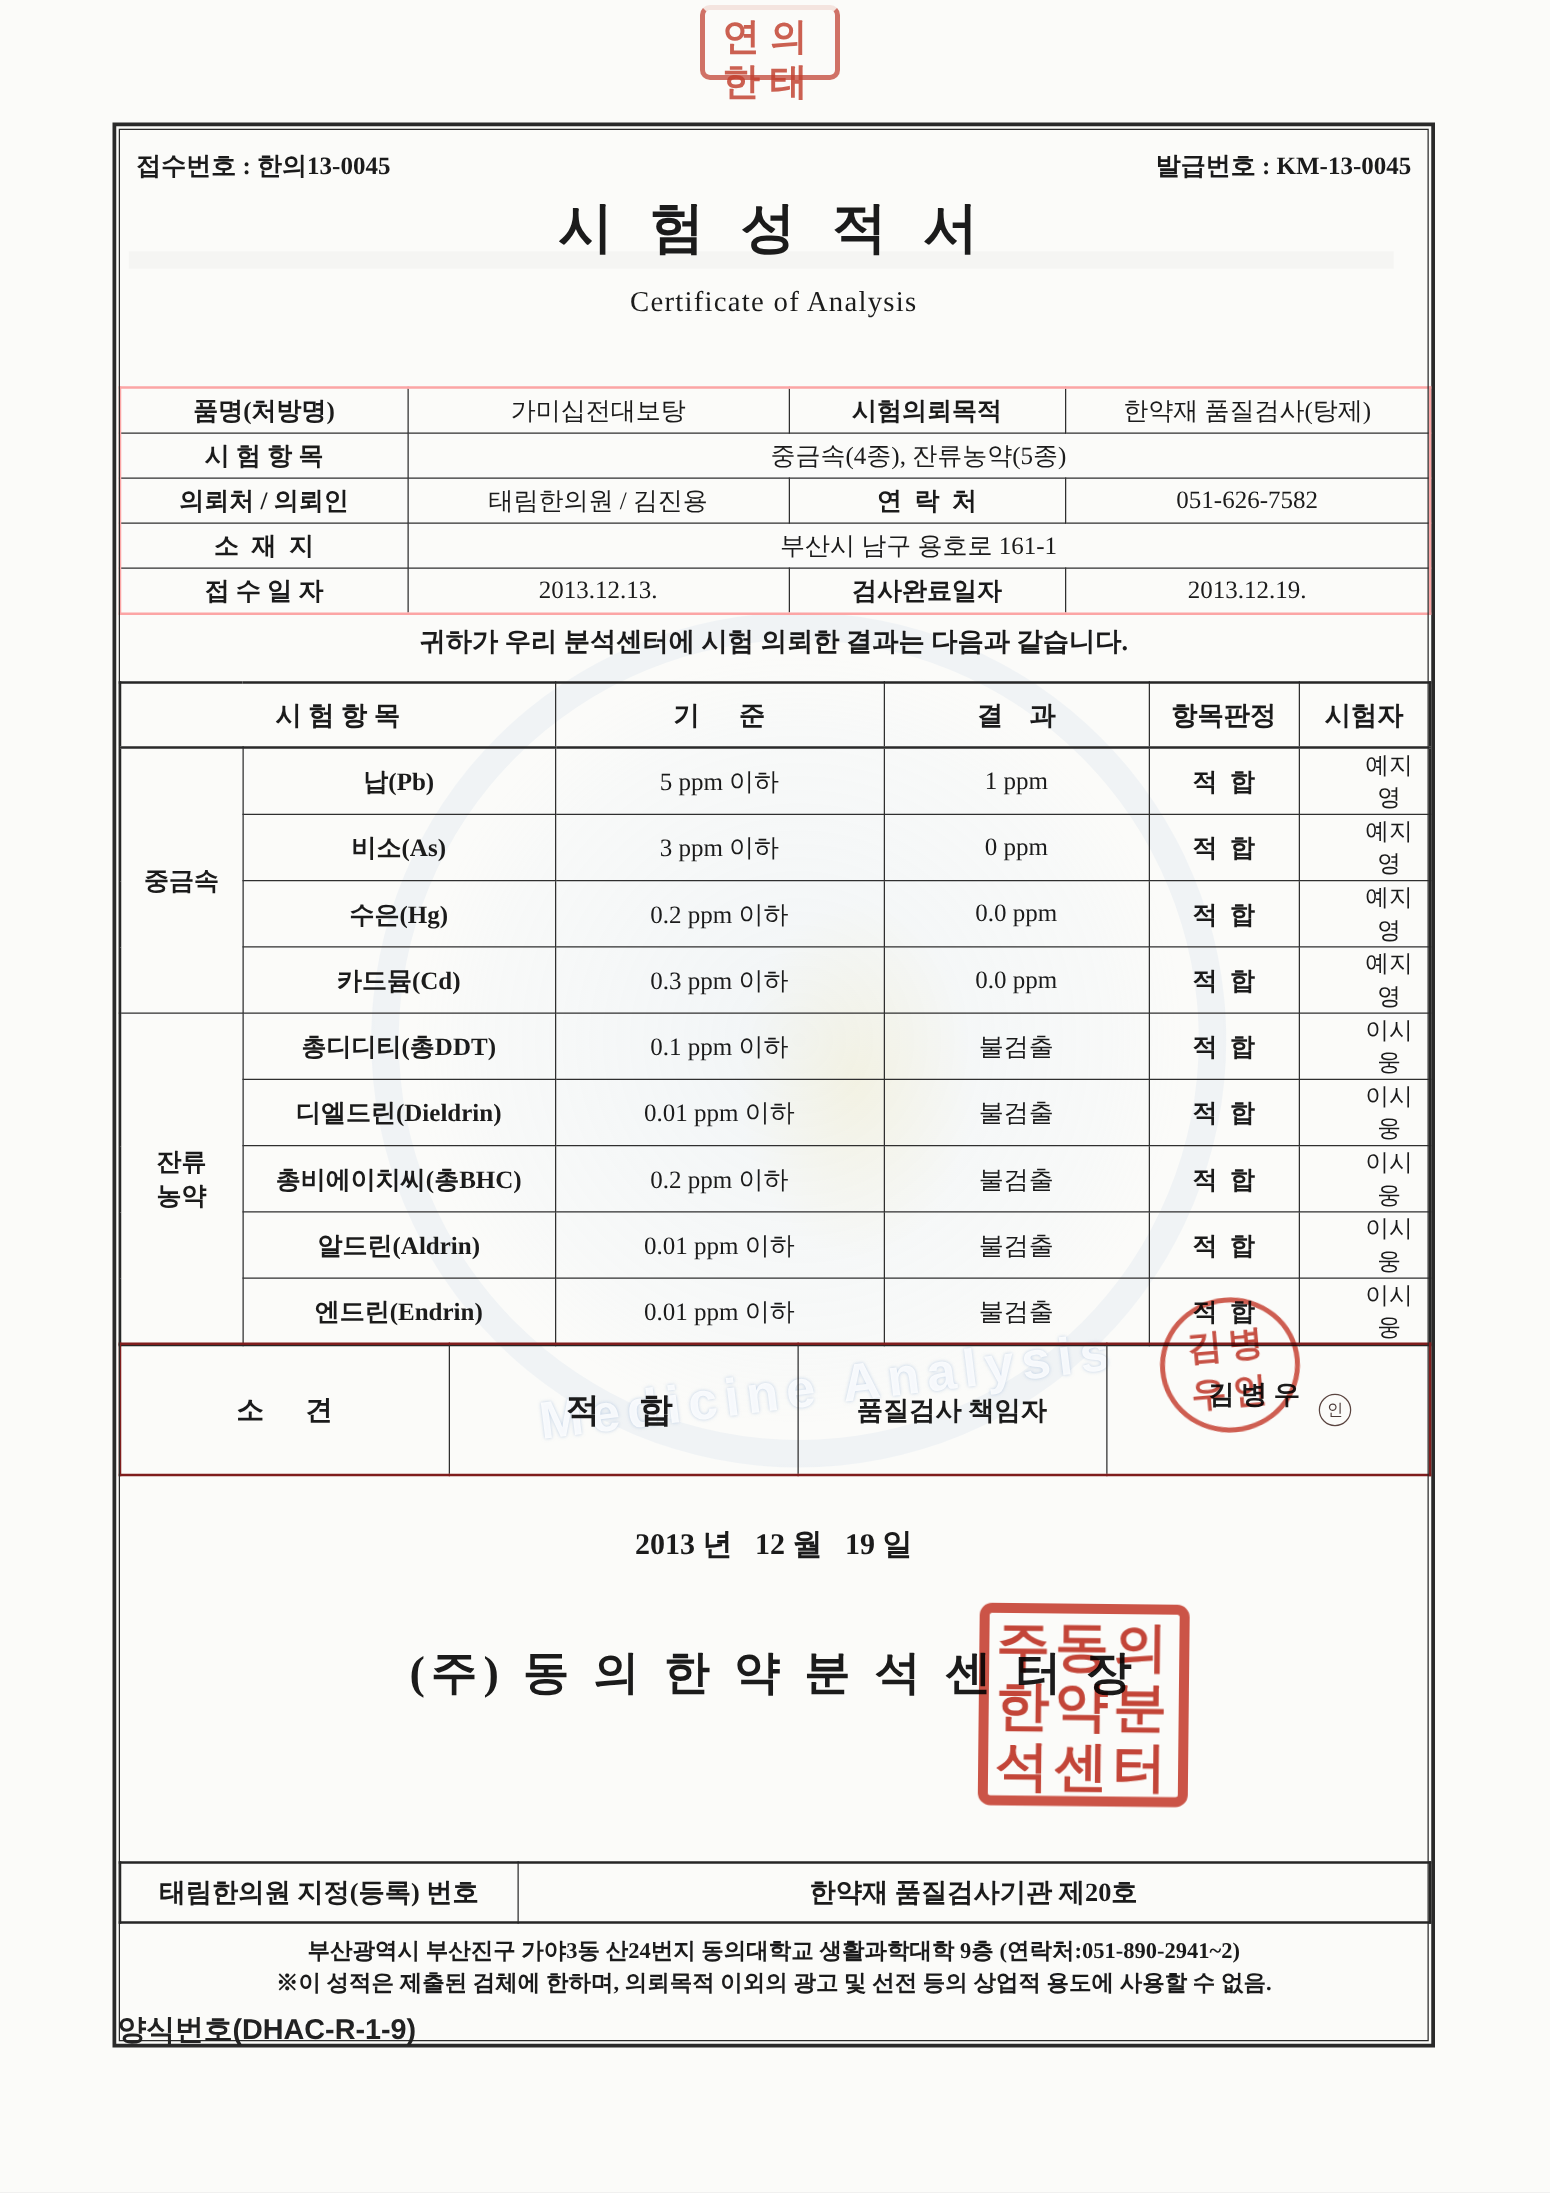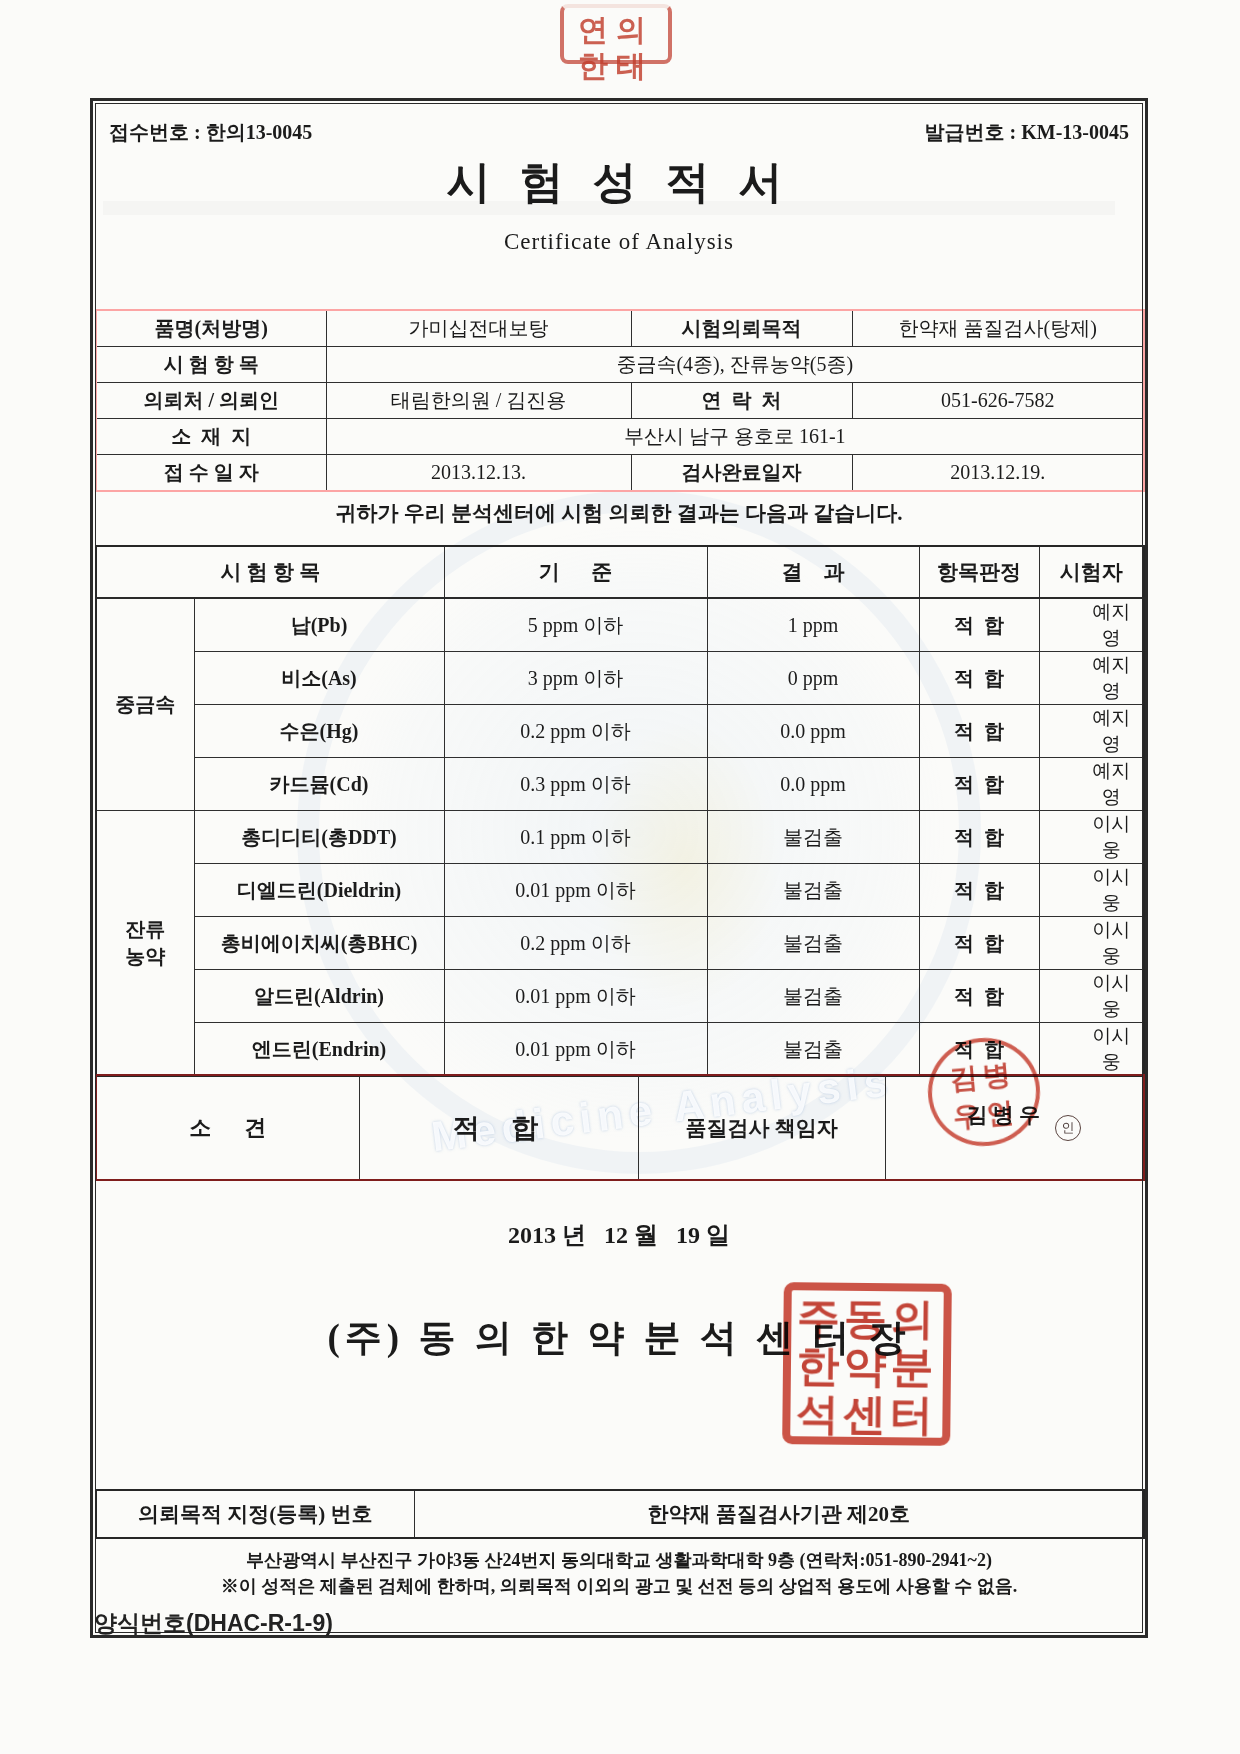--- a/index.html
+++ b/index.html
@@ -307,21 +307,21 @@
       <div class="date-line pre">2013 년   12 월   19 일</div>
       <div class="issuer-line pre">(주) 동 의 한 약 분 석 센 터 장</div>
 
       <table class="bottom-table">
         <colgroup>
             <col style="width:318px">
             <col style="width:730px">
           </colgroup>
         <tbody>
             <tr>
-          <td>의뢰목적 지정(등록) 번호</td>
+          <td>태림한의원 지정(등록) 번호</td>
           <td>한약재 품질검사기관 제20호</td>
         </tr>
       </tbody>
         </table>
 
       <div class="footer-block">
         <div>부산광역시 부산진구 가야3동 산24번지 동의대학교 생활과학대학 9층 (연락처:051-890-2941~2)</div>
         <div>※이 성적은 제출된 검체에 한하며, 의뢰목적 이외의 광고 및 선전 등의 상업적 용도에 사용할 수 없음.</div>
       </div>
 

